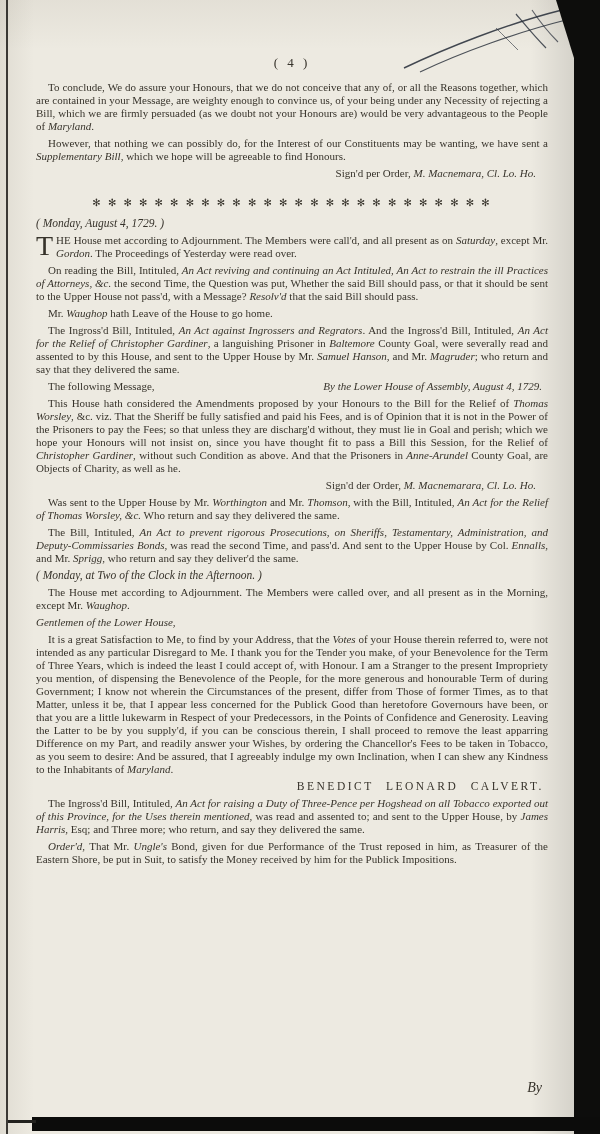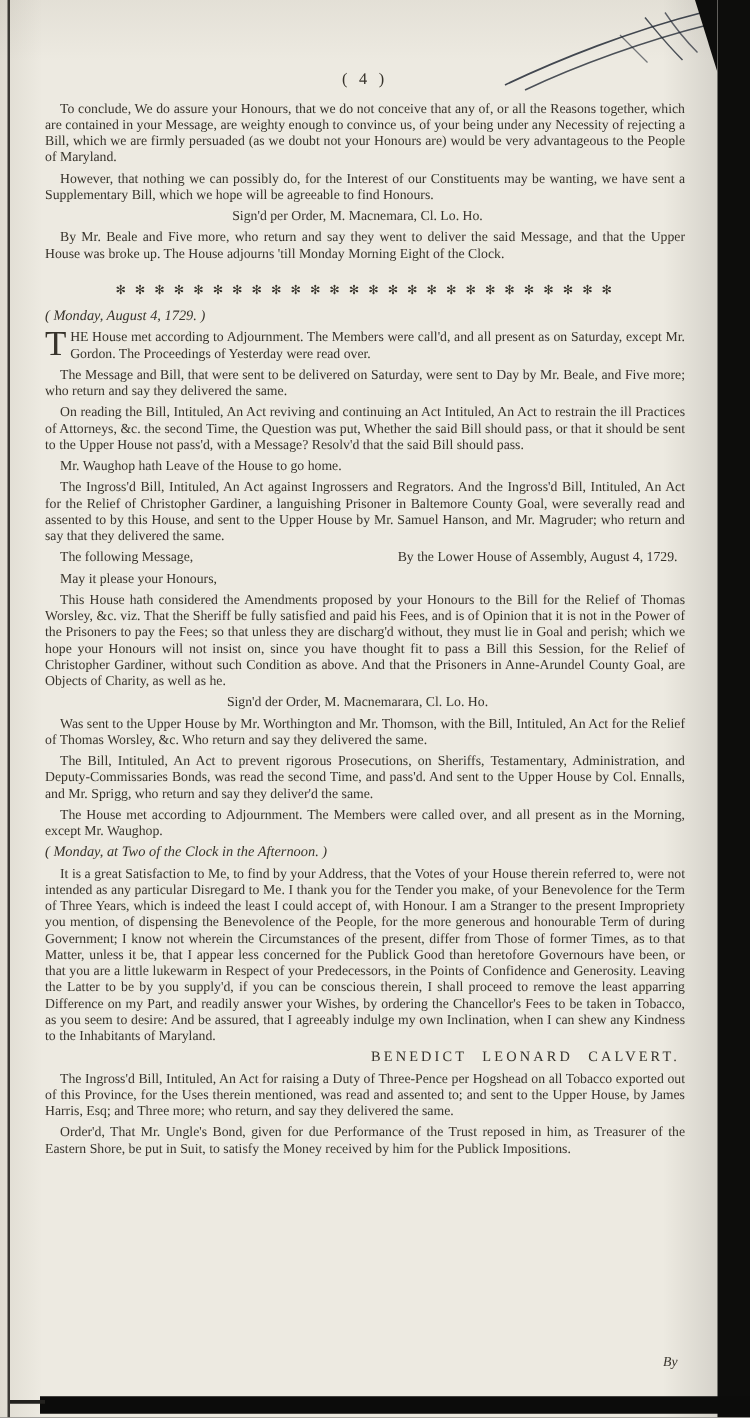--- a/index.html
+++ b/index.html
@@ -27,45 +27,45 @@
     position:absolute;left:36px;right:52px;top:56px;
     font-size:11px;line-height:13px;
   }
   .pagenum{
     text-align:center;font-size:13px;letter-spacing:3px;margin-bottom:12px;
   }
   .blk{margin:4px 0;}
   p.blk{margin-top:4px;margin-bottom:4px;}
   .para{text-align:justify;}
   .ind{text-indent:12px;}
-  .right{text-align:center;padding-right:12px;}
+  .right{text-align:right;padding-right:12px;}
   .heading{text-align:left;font-style:italic;margin:11px 0 9px;font-size:11.5px;}
   .ornament{
     text-align:center;
     font-family:"DejaVu Sans",sans-serif;
     font-size:10px;letter-spacing:2px;
     margin:16px 0 8px;
     white-space:nowrap;overflow:hidden;
   }
   .split{display:flex;justify-content:space-between;}
   .split > span:first-child{padding-left:12px;}
   .split > span:last-child{padding-right:6px;}
   .signature{
     text-align:right;letter-spacing:2.5px;word-spacing:7px;
     font-size:11.5px;padding-right:4px;margin-top:3px;
   }
-  .it{}
+  .it{font-style:italic;}
   .gap{margin-top:13px;}
   .dropcap{
     float:left;font-size:28px;line-height:24px;
     padding:0 3px 0 0;
   }
   .catchword{
     position:absolute;right:58px;bottom:38px;
-    font-style:italic;font-size:11px;
+    font-style:italic;font-size:14px;
   }
   
   .edge-left{position:absolute;left:6px;top:0;bottom:0;width:2px;background:#1c1b18;opacity:.85;}
   .edge-right{position:absolute;right:0;top:0;bottom:0;width:26px;background:#0d0d0c;}
   .edge-right-wedge{
     position:absolute;right:26px;top:0;width:18px;height:58px;
     background:#0d0d0c;
     clip-path:polygon(0 0,100% 0,100% 100%);
   }
   .edge-bottom{position:absolute;left:32px;right:0;bottom:3px;height:14px;background:#0c0c0b;}
@@ -85,39 +85,37 @@
     <path d="M134 4 C 142 16, 150 26, 160 36" stroke="#232a36" stroke-width="1.1" opacity="0.7"></path>
     <path d="M98 22 C 106 30, 112 36, 120 44" stroke="#232a36" stroke-width="1" opacity="0.6"></path>
   </svg>
 
   <div class="page-inner">
     <div class="pagenum">( 4 )</div>
     <div class="blocks">
         <p class="blk para ind"><span>To conclude, We do assure your Honours, that we do not conceive that any of, or all the Reasons together, which are contained in your Message, are weighty enough to convince us, of your being under any Necessity of rejecting a Bill, which we are firmly persuaded (as we doubt not your Honours are) would be very advantageous to the People of </span><span class="it">Maryland</span><span>.</span></p>
         <p class="blk para ind"><span>However, that nothing we can possibly do, for the Interest of our Constituents may be wanting, we have sent a </span><span class="it">Supplementary Bill</span><span>, which we hope will be agreeable to find Honours.</span></p>
         <p class="blk right"><span>Sign'd per Order, </span><span class="it">M. Macnemara, Cl. Lo. Ho.</span></p>
-        <p class="blk para ind"><span>By Mr. </span><span class="it">Beale</span><span> and Five more, who return and say they went to deliver the said Message, and that the Upper House was broke up.  The House adjourns 'till </span><span class="it">Monday</span><span> Morning Eight of the Clock.</span></p>
         <div class="blk ornament">✻ ✻ ✻ ✻ ✻ ✻ ✻ ✻ ✻ ✻ ✻ ✻ ✻ ✻ ✻ ✻ ✻ ✻ ✻ ✻ ✻ ✻ ✻ ✻ ✻ ✻</div>
         <p class="blk heading"><span class="it">( Monday, August 4, 1729. )</span></p>
         <p class="blk para"><span class="dropcap">T</span><span>HE House met according to Adjournment.  The Members were call'd, and all present as on </span><span class="it">Saturday</span><span>, except Mr. </span><span class="it">Gordon</span><span>.  The Proceedings of Yesterday were read over.</span></p>
-        <p class="blk para ind"><span>The Message and Bill, that were sent to be delivered on </span><span class="it">Saturday</span><span>, were sent to Day by Mr. </span><span class="it">Beale</span><span>, and Five more; who return and say they delivered the same.</span></p>
         <p class="blk para ind"><span>On reading the Bill, Intituled, </span><span class="it">An Act reviving and continuing an Act Intituled, An Act to restrain the ill Practices of Attorneys, &amp;c.</span><span> the second Time, the Question was put, Whether the said Bill should pass, or that it should be sent to the Upper House not pass'd, with a Message?  </span><span class="it">Resolv'd</span><span> that the said Bill should pass.</span></p>
         <p class="blk para ind"><span>Mr. </span><span class="it">Waughop</span><span> hath Leave of the House to go home.</span></p>
         <p class="blk para ind"><span>The Ingross'd Bill, Intituled, </span><span class="it">An Act against Ingrossers and Regrators</span><span>.  And the Ingross'd Bill, Intituled, </span><span class="it">An Act for the Relief of Christopher Gardiner</span><span>, a languishing Prisoner in </span><span class="it">Baltemore</span><span> County Goal, were severally read and assented to by this House, and sent to the Upper House by Mr. </span><span class="it">Samuel Hanson</span><span>, and Mr. </span><span class="it">Magruder</span><span>; who return and say that they delivered the same.</span></p>
         <div class="blk split">
           <span><span>The following Message,</span></span>
           <span><span class="it">By the Lower House of Assembly, August 4, 1729.</span></span>
         </div>
-        <p class="blk para ind"><span class="it">May it please your Honours,</span></p>
         <p class="blk para ind"><span>This House hath considered the Amendments proposed by your Honours to the Bill for the Relief of </span><span class="it">Thomas Worsley</span><span>, &amp;c. viz. That the Sheriff be fully satisfied and paid his Fees, and is of Opinion that it is not in the Power of the Prisoners to pay the Fees; so that unless they are discharg'd without, they must lie in Goal and perish; which we hope your Honours will not insist on, since you have thought fit to pass a Bill this Session, for the Relief of </span><span class="it">Christopher Gardiner</span><span>, without such Condition as above.  And that the Prisoners in </span><span class="it">Anne-Arundel</span><span> County Goal, are Objects of Charity, as well as he.</span></p>
         <p class="blk right"><span>Sign'd der Order, </span><span class="it">M. Macnemarara, Cl. Lo. Ho.</span></p>
         <p class="blk para ind"><span>Was sent to the Upper House by Mr. </span><span class="it">Worthington</span><span> and Mr. </span><span class="it">Thomson</span><span>, with the Bill, Intituled, </span><span class="it">An Act for the Relief of Thomas Worsley, &amp;c.</span><span>  Who return and say they delivered the same.</span></p>
         <p class="blk para ind"><span>The Bill, Intituled, </span><span class="it">An Act to prevent rigorous Prosecutions, on Sheriffs, Testamentary, Administration, and Deputy-Commissaries Bonds</span><span>, was read the second Time, and pass'd.  And sent to the Upper House by Col. </span><span class="it">Ennalls</span><span>, and Mr. </span><span class="it">Sprigg</span><span>, who return and say they deliver'd the same.</span></p>
+        <p class="blk heading gap"><span class="it">( Monday, at Two of the Clock in the Afternoon. )</span></p>
         <p class="blk para ind gap"><span>The House met according to Adjournment.  The Members were called over, and all present as in the Morning, except Mr. </span><span class="it">Waughop</span><span>.</span></p>
-        <p class="blk heading gap"><span class="it">( Monday, at Two of the Clock in the Afternoon. )</span></p>
+        <p class="blk para"><span class="it">Gentlemen of the Lower House,</span></p>
         <p class="blk para ind"><span>It is a great Satisfaction to Me, to find by your Address, that the </span><span class="it">Votes</span><span> of your House therein referred to, were not intended as any particular Disregard to Me.  I thank you for the Tender you make, of your Benevolence for the Term of Three Years, which is indeed the least I could accept of, with Honour.  I am a Stranger to the present Impropriety you mention, of dispensing the Benevolence of the People, for the more generous and honourable Term of during Government; I know not wherein the Circumstances of the present, differ from Those of former Times, as to that Matter, unless it be, that I appear less concerned for the Publick Good than heretofore Governours have been, or that you are a little lukewarm in Respect of your Predecessors, in the Points of Confidence and Generosity.  Leaving the Latter to be by you supply'd, if you can be conscious therein, I shall proceed to remove the least apparring Difference on my Part, and readily answer your Wishes, by ordering the Chancellor's Fees to be taken in Tobacco, as you seem to desire: And be assured, that I agreeably indulge my own Inclination, when I can shew any Kindness to the Inhabitants of </span><span class="it">Maryland</span><span>.</span></p>
         <p class="blk signature"><span>BENEDICT LEONARD CALVERT.</span></p>
         <p class="blk para ind gap"><span>The Ingross'd Bill, Intituled, </span><span class="it">An Act for raising a Duty of Three-Pence per Hogshead on all Tobacco exported out of this Province, for the Uses therein mentioned</span><span>, was read and assented to; and sent to the Upper House, by </span><span class="it">James Harris</span><span>, Esq; and Three more; who return, and say they delivered the same.</span></p>
         <p class="blk para ind"><span class="it">Order'd</span><span>, That Mr. </span><span class="it">Ungle's</span><span> Bond, given for due Performance of the Trust reposed in him, as Treasurer of the Eastern Shore, be put in Suit, to satisfy the Money received by him for the Publick Impositions.</span></p>
       </div>
   </div>
 
   <div class="catchword">By</div>
 
   <div class="edge-right"></div>

